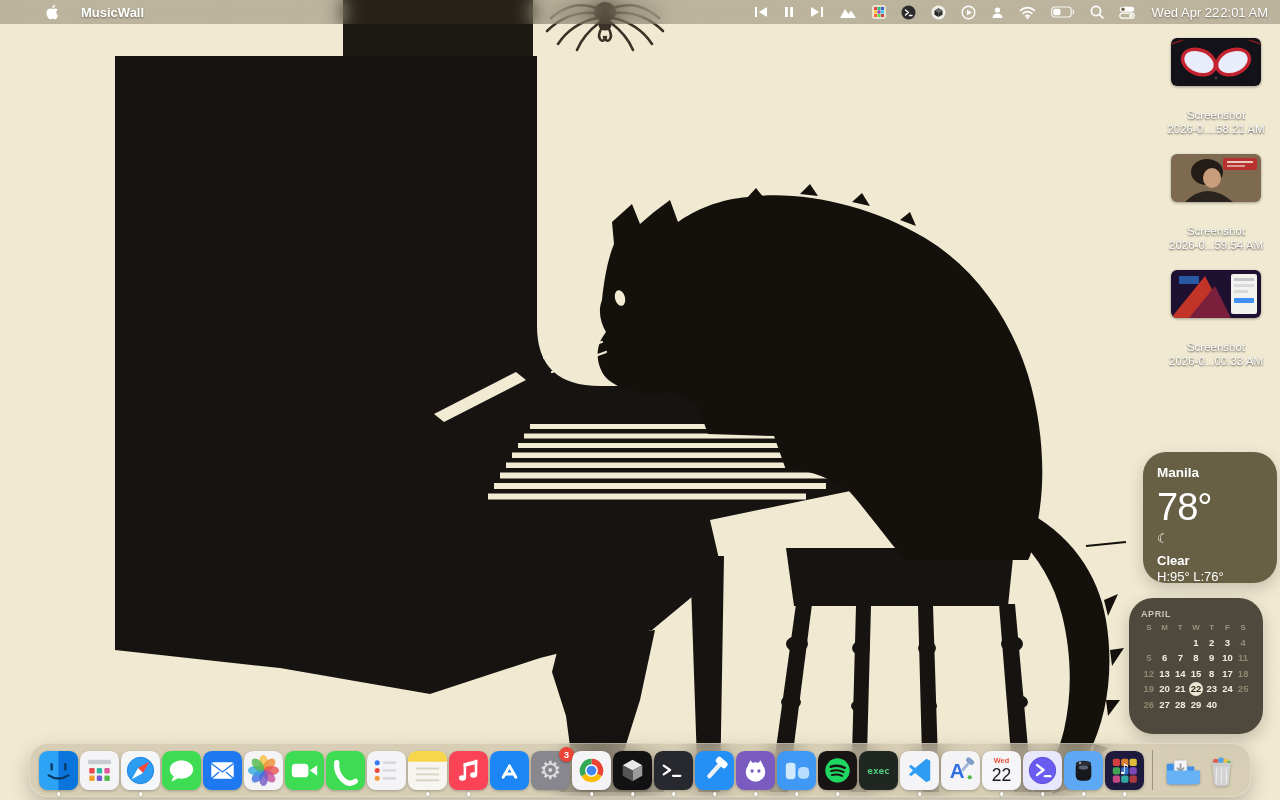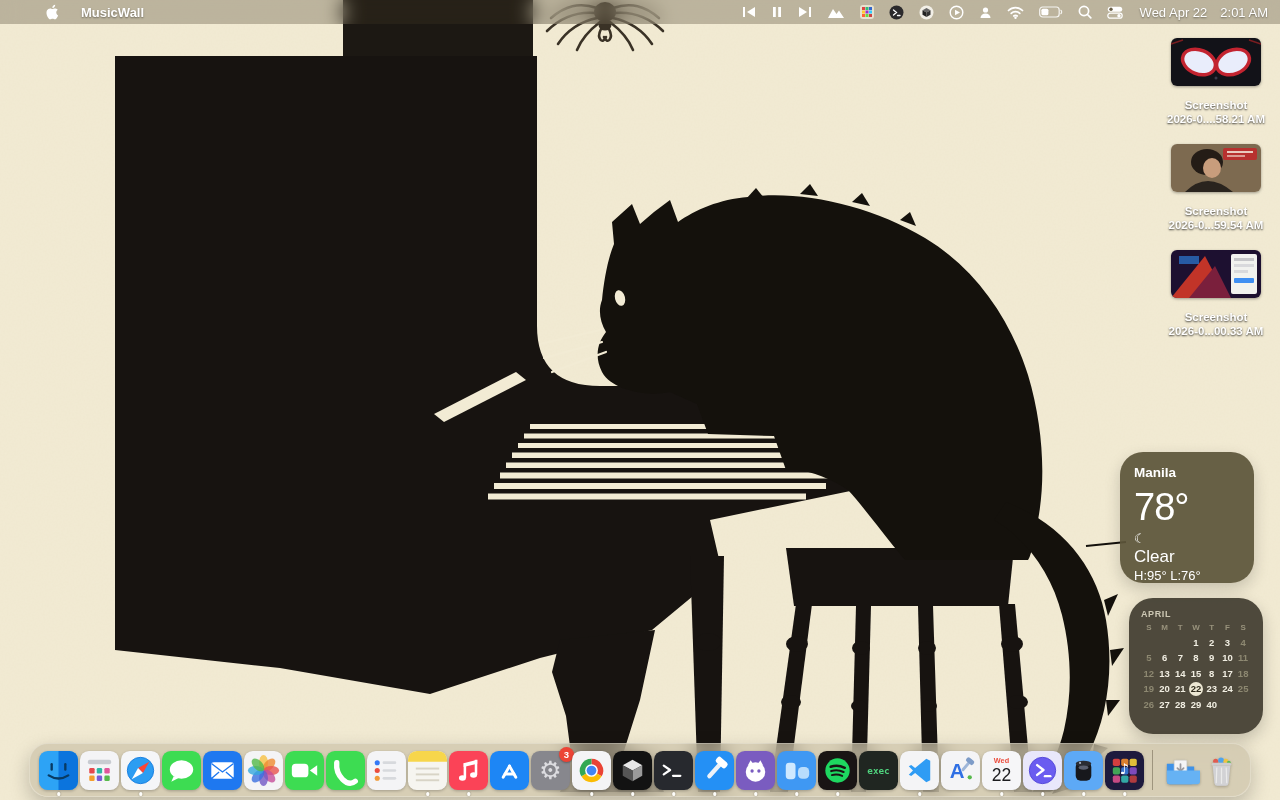--- a/index.html
+++ b/index.html
@@ -16,39 +16,39 @@
     background:rgba(66,56,36,0.30); backdrop-filter:blur(10px);
     color:#fff; font-size:13px;
     text-shadow:0 1px 2px rgba(0,0,0,0.45);
   }
   .mb-left { display:flex; align-items:center; height:100%; padding-left:12px;margin-left:24px; }
   .mb-apple { display:flex; align-items:center; padding:0 10px; height:100%; }
   .mb-appname { font-weight:bold; padding:0 11px; }
   .mb-menu { padding:0 11px; height:100%; display:flex; align-items:center; cursor:default; }
   .mb-right { display:flex; align-items:center; height:100%; padding-right:12px; gap:7px; }
   .mb-status { display:flex; align-items:center; justify-content:center; height:100%; padding:0 4px; }
-  .mb-clock { display:flex; gap:13px; padding-left:6px; white-space:nowrap; }
+  .mb-clock { display:flex; gap:1px; padding-left:6px; white-space:nowrap; }
 
   
   #desktop-files { position:absolute; top:38px; right:6px; width:116px; z-index:5;
     display:flex; flex-direction:column; gap:18px; align-items:center; }
   .dfile { display:flex; flex-direction:column; align-items:center; width:116px; cursor:default; }
   .dfile .thumb { width:90px; height:48px; border-radius:6px; overflow:hidden;
     box-shadow:0 1px 3px rgba(0,0,0,0.35); }
-  .dfile .lbl { margin-top:13px; font-size:11.5px; font-weight:bold; color:#fff; text-align:center;
+  .dfile .lbl { margin-top:23px; font-size:11.5px; font-weight:normal; color:#fff; text-align:center;
     line-height:1.18; text-shadow:0 1px 2px rgba(0,0,0,0.75); }
 
   
-  #weather-widget { position:absolute; left:1120px; top:452px; width:134px; height:131px;
+  #weather-widget { position:absolute; left:1143px; top:452px; width:134px; height:131px;
     border-radius:23px; background:rgba(93,85,58,0.93); z-index:6; color:#fff;
     padding:13px 14px; box-shadow:0 6px 16px rgba(0,0,0,0.18); }
   .ww-city { font-size:13.5px; font-weight:bold; }
   .ww-temp { font-size:38px; font-weight:200; letter-spacing:-1px; margin-top:8px; line-height:1.05; }
   .ww-moon { font-size:13px; margin-top:4px; line-height:1; }
-  .ww-cond { font-size:17px; margin-top:2px; }
+  .ww-cond { font-size:13px; margin-top:8px;font-weight:bold; }
   .ww-hilo { font-size:13px; margin-top:1px; }
 
   #calendar-widget { position:absolute; left:1129px; top:598px; width:134px; height:136px;
     border-radius:24px; background:rgba(42,38,27,0.82); z-index:6; color:#fff;
     padding:11px 12px 8px; box-shadow:0 6px 16px rgba(0,0,0,0.2); }
   .cal-month { font-size:9px; font-weight:bold; letter-spacing:0.6px; color:#cdc8b4; }
   .cal-grid { margin-top:4px; display:grid; grid-template-columns:repeat(7,1fr); row-gap:1.5px; }
   .cal-h { font-size:8px; font-weight:bold; color:#98927c; text-align:center; padding-bottom:2px; }
   .cal-d { font-size:9.5px; font-weight:bold; color:#f1eee2; text-align:center;
     height:14px; line-height:14px; }

